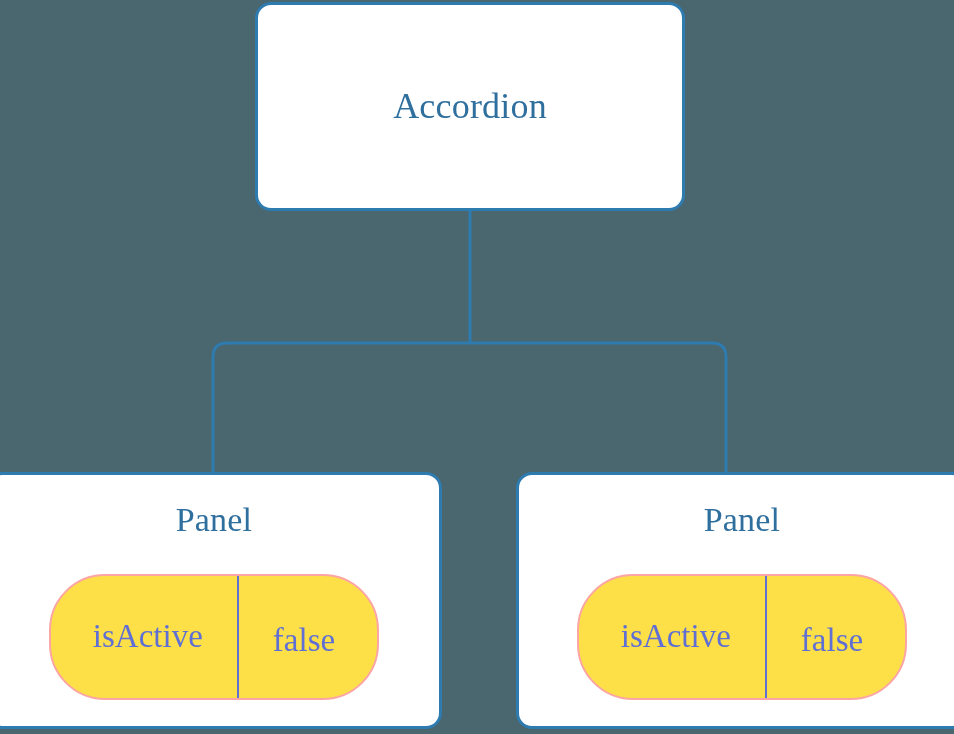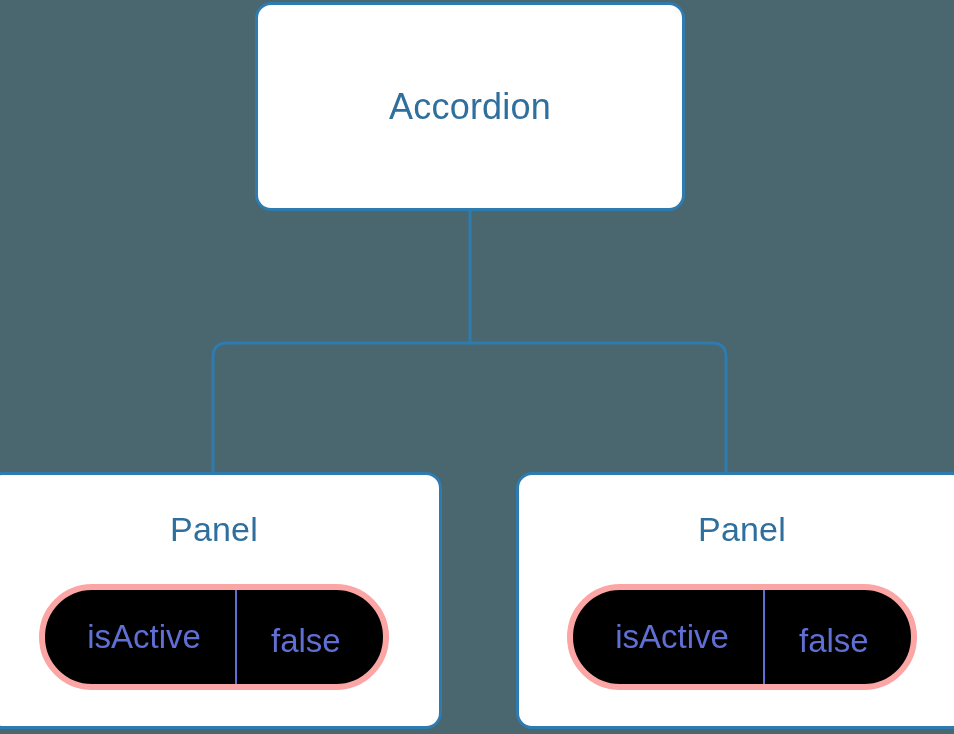--- a/index.html
+++ b/index.html
@@ -7,21 +7,21 @@
     margin: 0;
     padding: 0;
     background: #4a666f;
   }
   #stage {
     position: relative;
     width: 954px;
     height: 734px;
     background: #4a666f;
     overflow: hidden;
-    font-family: Liberation Sans, sans-serif;
+    font-family: Liberation Serif, serif;
     text-align: center;
   }
 
   
   #connector-layer {
     position: absolute;
     left: 0;
     top: 0;
     width: 954px;
     height: 734px;
@@ -84,25 +84,25 @@
   }
 
   .panel-body .node-title {
     margin-bottom: 35px;
   }
 
   
   .prop-pill {
     display: flex;
     align-items: stretch;
-    border: 6px solid #fca5a5;
+    border: 2px solid #fca5a5;
     border-radius: 56px;
-    height: 106px;
+    height: 126px;
     box-sizing: border-box;
-    background: #000000;
+    background: #fde047;
     overflow: hidden;
   }
 
   .prop-key,
   .prop-value {
     display: flex;
     align-items: center;
     justify-content: center;
     color: #5f6fd4;
     font-size: 33px;

